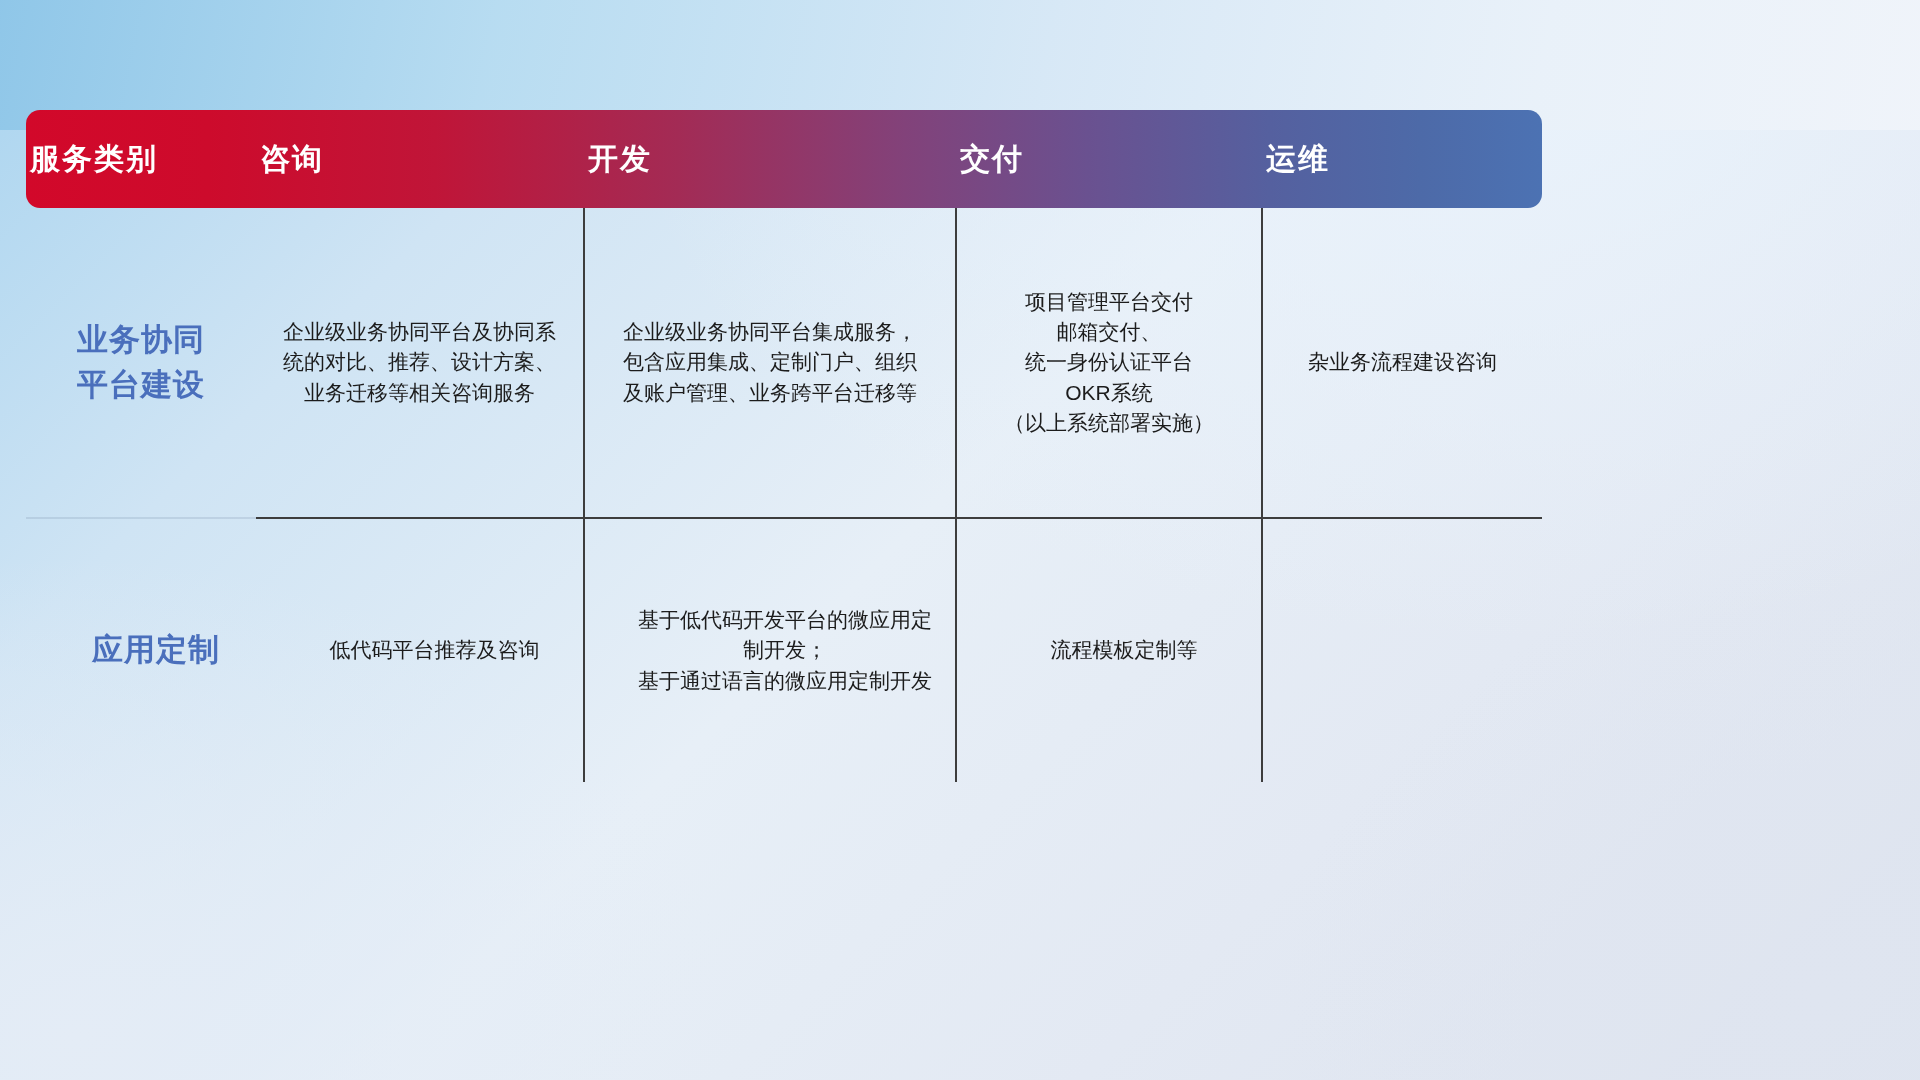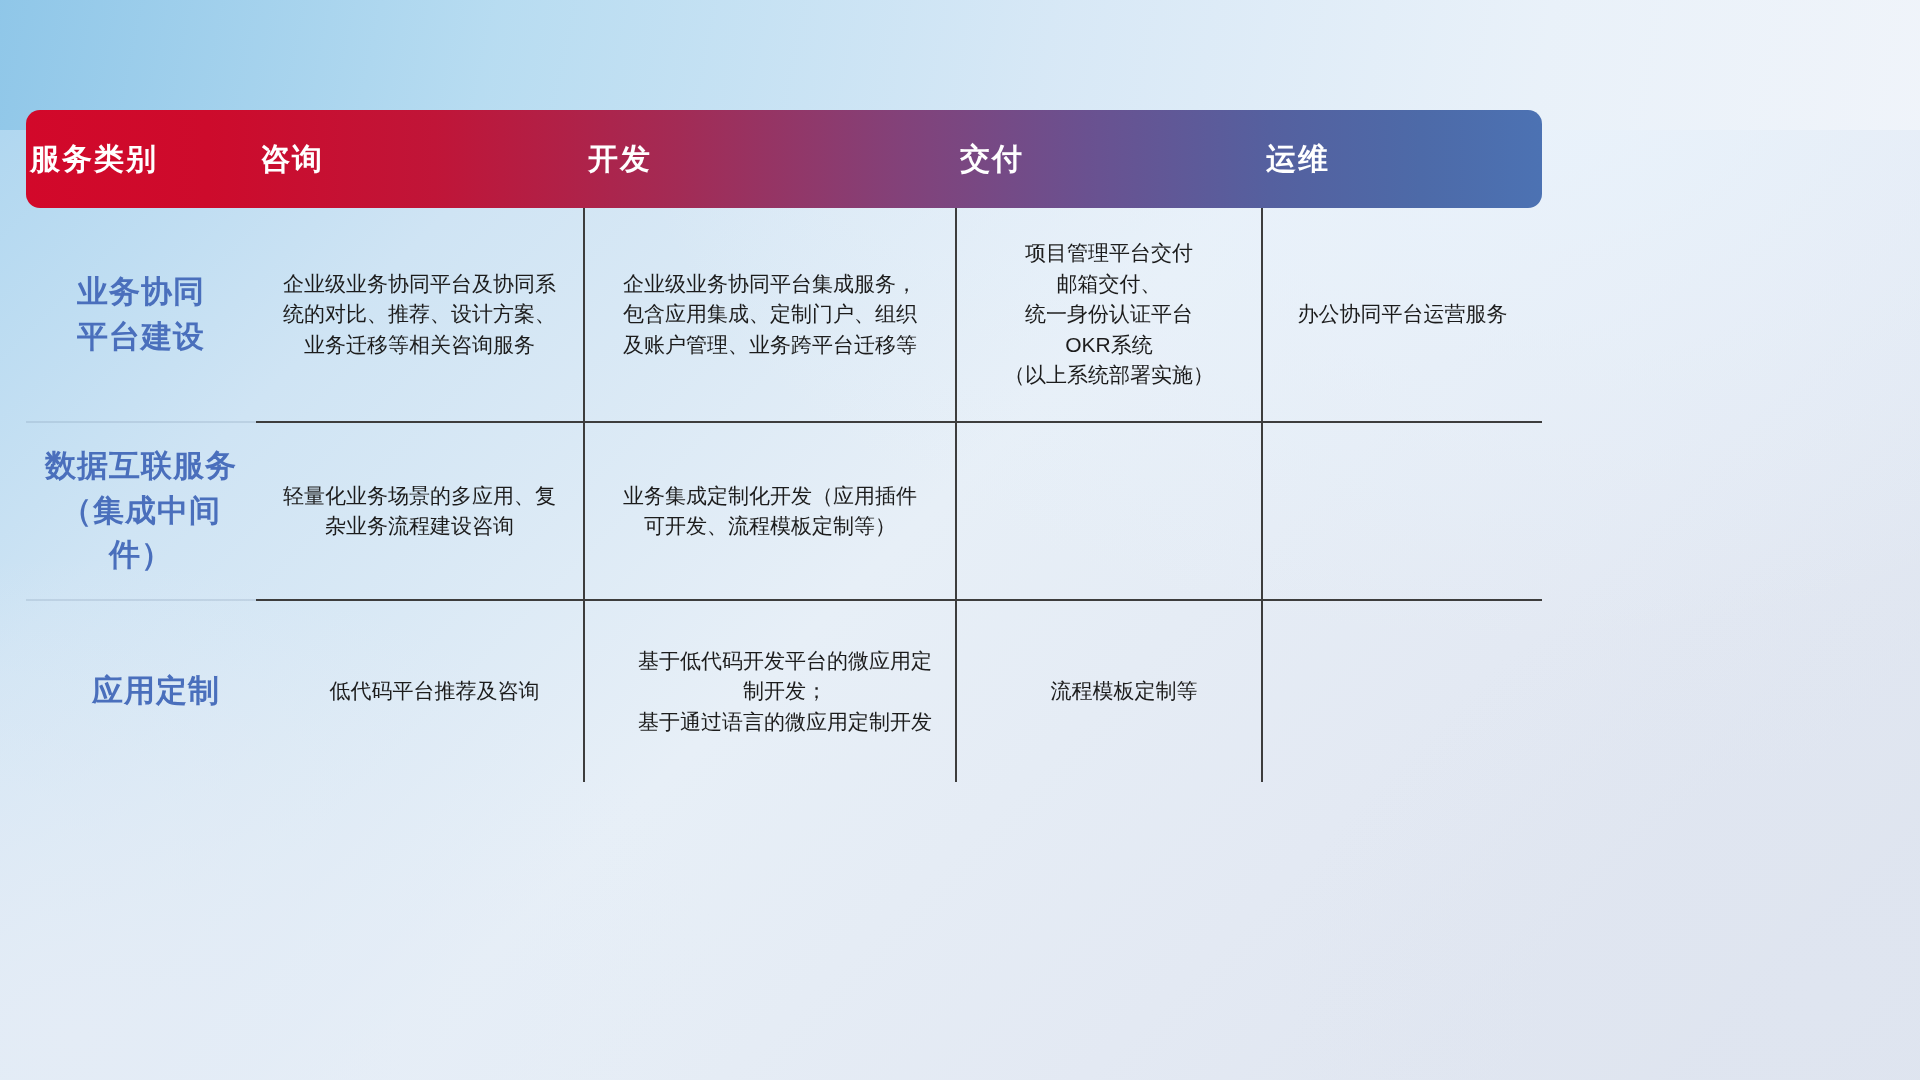--- a/index.html
+++ b/index.html
@@ -194,44 +194,24 @@
 及账户管理、业务跨平台迁移等</span>
           </td>
           <td>
             <span class="cell-text">项目管理平台交付
 邮箱交付、
 统一身份认证平台
 OKR系统
 （以上系统部署实施）</span>
           </td>
           <td class="col-last">
-            <span class="cell-text">办公协同平台运营服务</span>
+            <span class="cell-text">杂业务流程建设咨询</span>
           </td>
         </tr>
 
-        <tr class="r1">
-          <td class="col-cat">
-            <span class="cell-text">数据互联服务
-（集成中间件）</span>
-          </td>
-          <td>
-            <span class="cell-text">轻量化业务场景的多应用、复
-杂业务流程建设咨询</span>
-          </td>
-          <td>
-            <span class="cell-text">业务集成定制化开发（应用插件
-可开发、流程模板定制等）</span>
-          </td>
-          <td>
-            <span class="cell-text"></span>
-          </td>
-          <td class="col-last">
-            <span class="cell-text"></span>
-          </td>
-        </tr>
 
         <tr class="r2">
           <td class="col-cat">
             <span class="cell-text">应用定制</span>
           </td>
           <td>
             <span class="cell-text">低代码平台推荐及咨询</span>
           </td>
           <td>
             <span class="cell-text">基于低代码开发平台的微应用定

